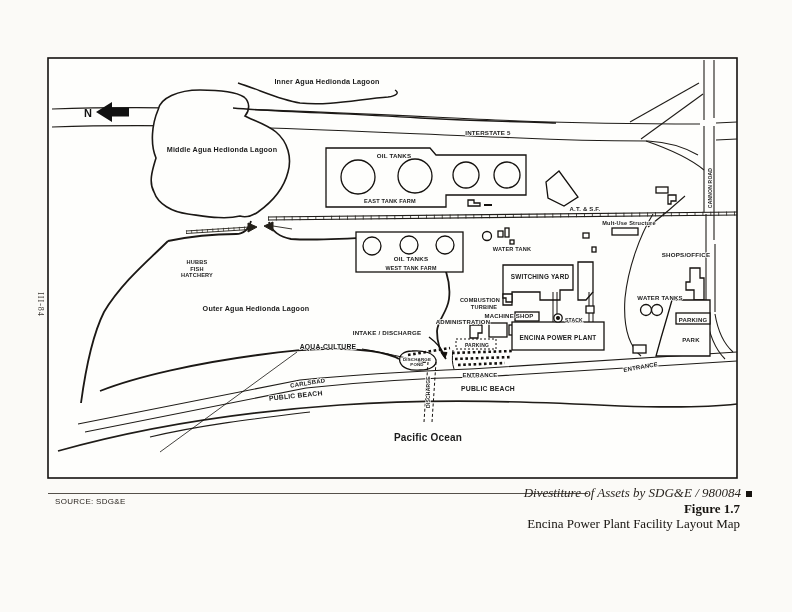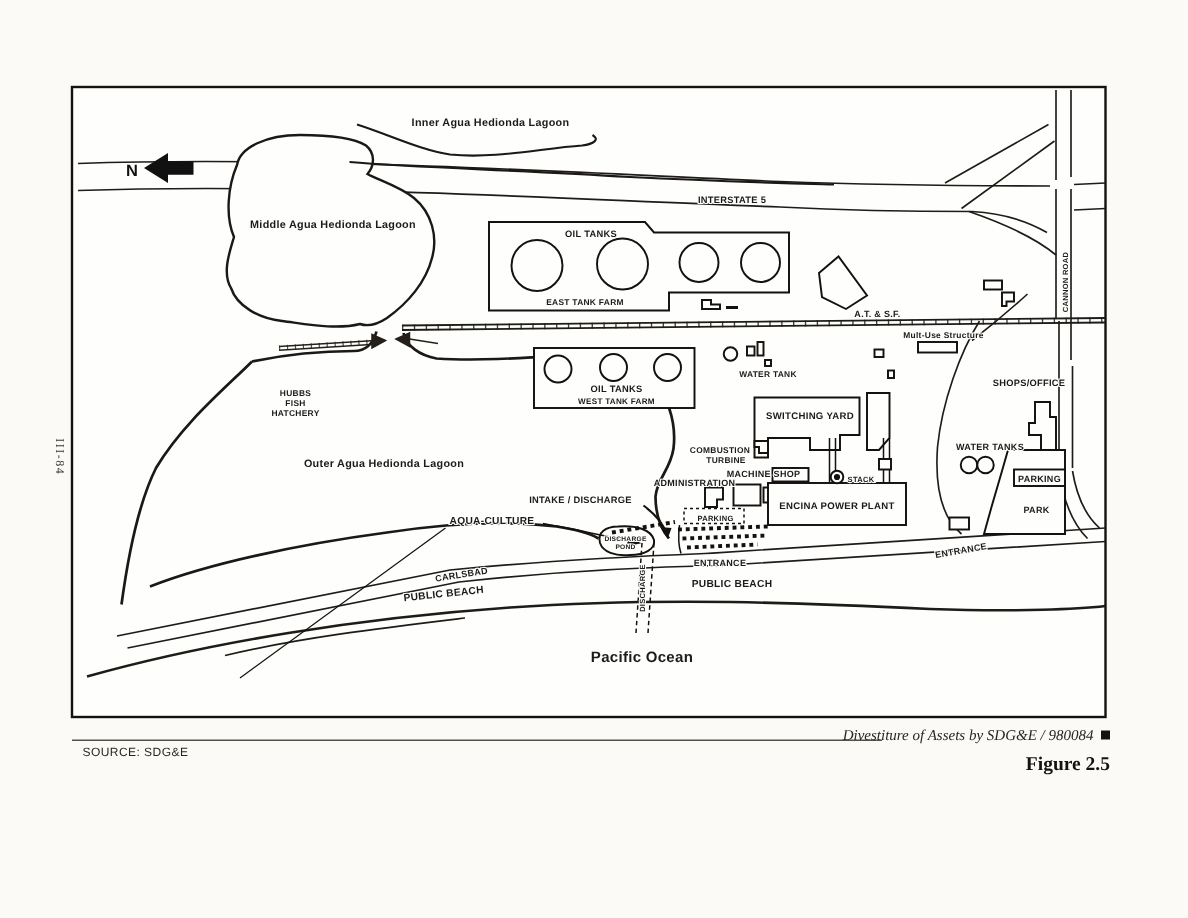--- a/index.html
+++ b/index.html
@@ -15,22 +15,22 @@
   }
   svg{position:absolute;left:0;top:0;}
   .map-label{
     font-family:"Liberation Sans", sans-serif;
     font-weight:bold;fill:#1b1b1b;
     paint-order:stroke;stroke:#fdfdfb;stroke-width:1.4px;
     letter-spacing:0.2px;
   }
   .footer-rule{position:absolute;left:48px;top:493px;width:540px;height:1px;background:#55504a;}
   .doc-ref{
-    position:absolute;right:52px;top:485px;
-    font-family:"Liberation Serif", serif;font-style:italic;font-size:10px;color:#2a2520;
+    position:absolute;right:40px;top:485px;
+    font-family:"Liberation Serif", serif;font-style:italic;font-size:13px;color:#2a2520;
     white-space:nowrap;
   }
   .doc-ref .sq{display:inline-block;width:6px;height:6px;background:#16130f;margin-left:5px;}
   .source-note{
     position:absolute;left:55px;top:497px;
     font-family:Liberation Sans, sans-serif;font-size:8px;color:#2a2520;letter-spacing:0.3px;
   }
   .figure-label{
     position:absolute;right:52px;top:501px;
     font-family:"Liberation Serif", serif;font-weight:bold;font-size:13px;color:#16130f;
@@ -241,14 +241,15 @@
     <text class="map-label" x="693" y="321.5" font-size="6">PARKING</text>
     <text class="map-label" x="691" y="342" font-size="6">PARK</text>
     <text class="map-label" x="428" y="441" font-size="10" letter-spacing="1.3">Pacific Ocean</text>
   </g>
 </svg>
 
   <div class="page-num">III-84</div>
   <div class="footer-rule"></div>
   <div class="doc-ref"><span>Divestiture of Assets by SDG&amp;E / 980084</span><span class="sq"></span></div>
   <div class="source-note">SOURCE: SDG&amp;E</div>
-  <div class="figure-label">Figure 2.5</div>
+  <div class="figure-label">Figure 1.7</div>
+  <div class="figure-title">Encina Power Plant Facility Layout Map</div>
 </div>
 
 </body></html>

